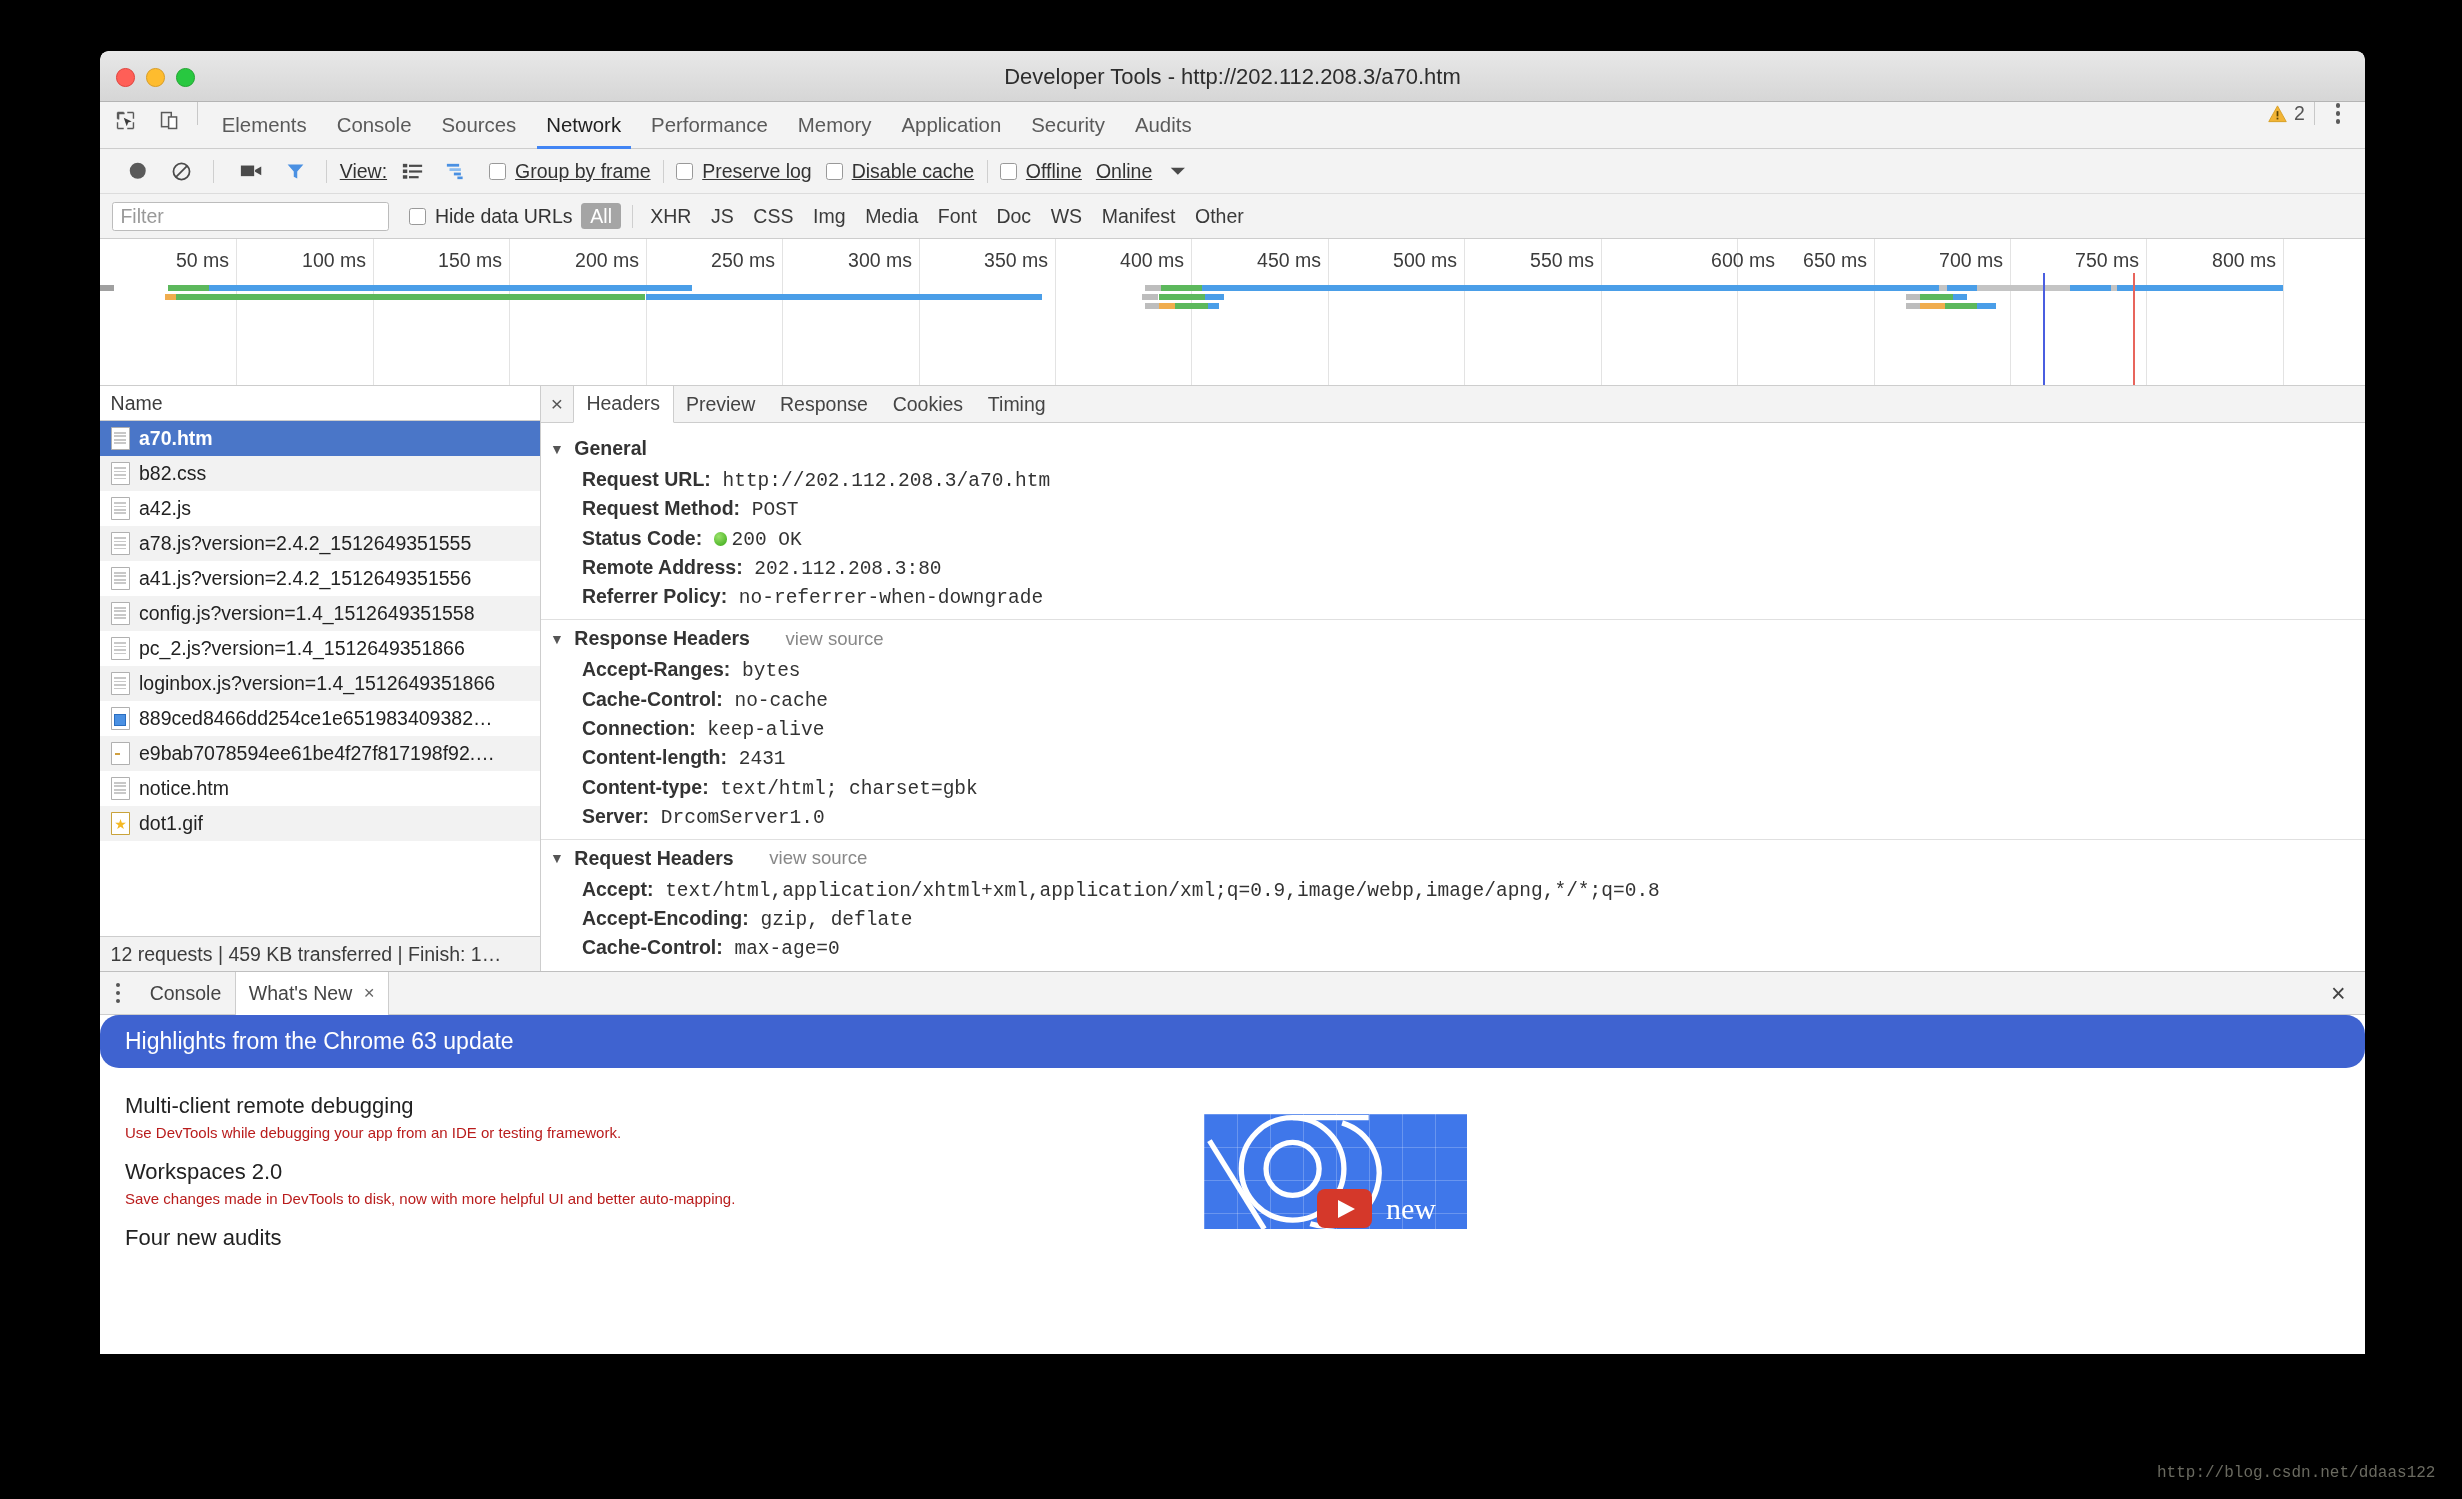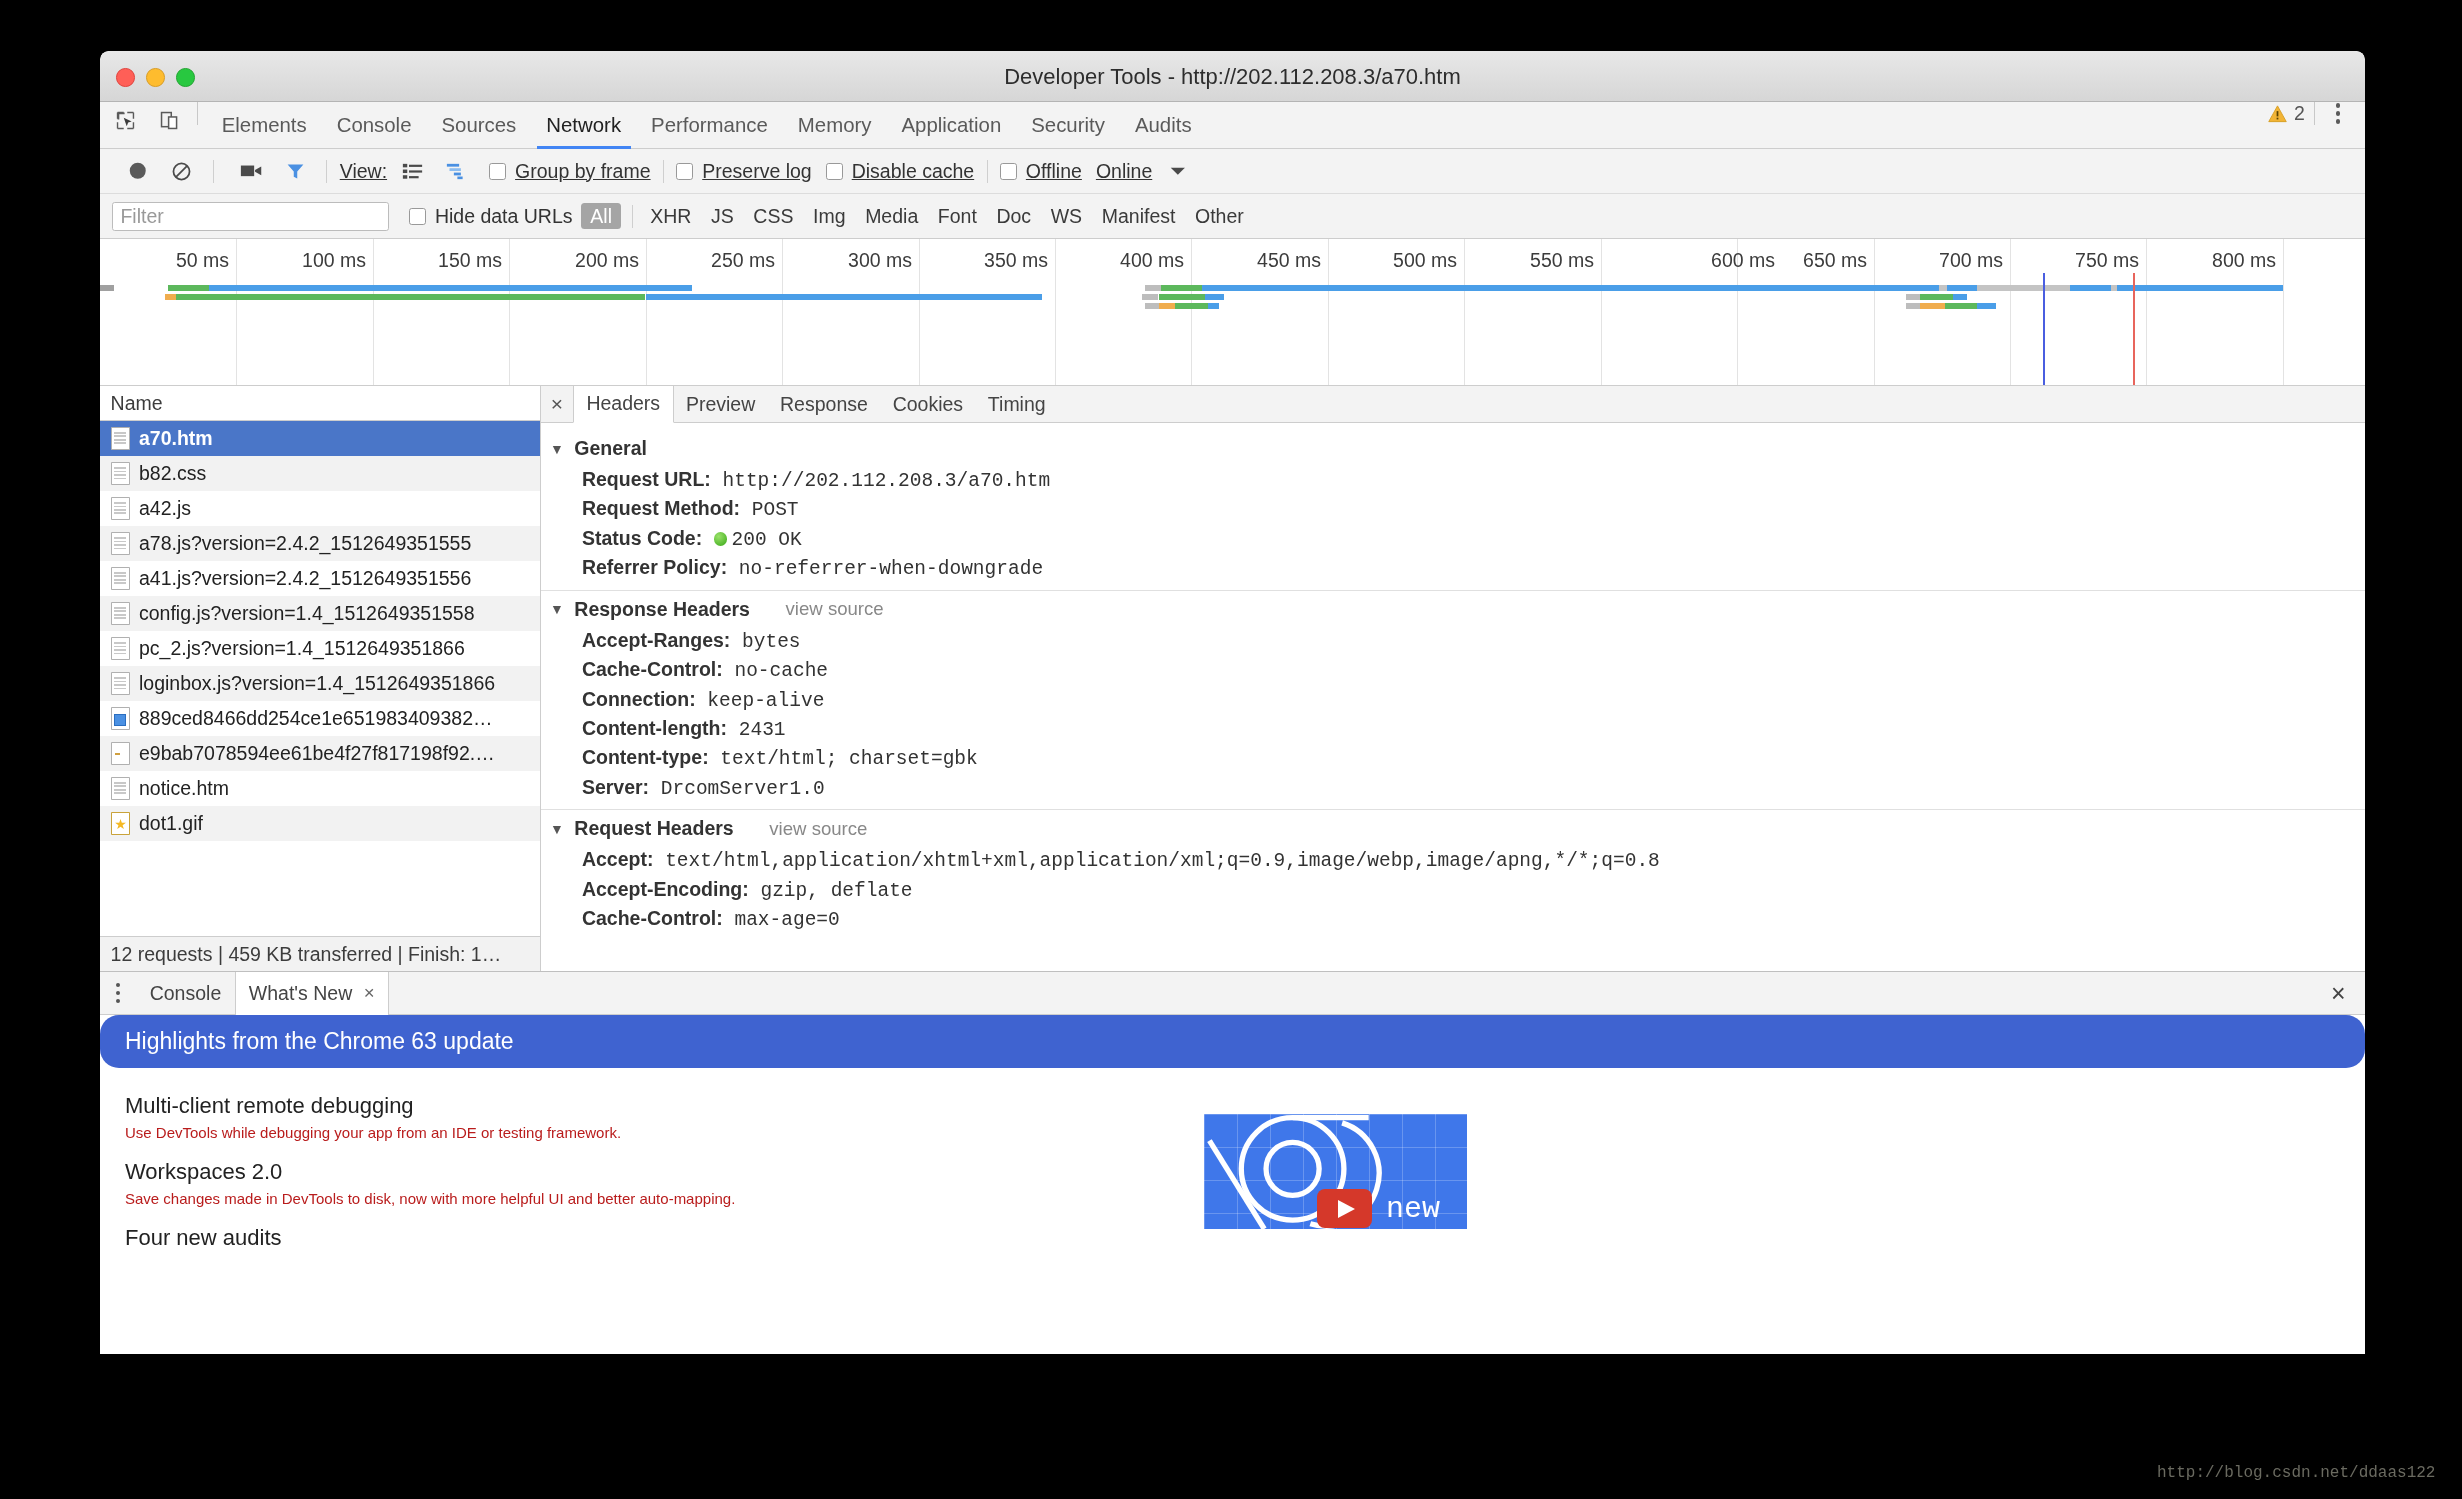--- a/index.html
+++ b/index.html
@@ -225,21 +225,21 @@
   .vid-grid{position:absolute;inset:0;
     background-image:
       linear-gradient(rgba(255,255,255,.22) 0.9px, transparent 0.9px),
       linear-gradient(90deg, rgba(255,255,255,.22) 0.9px, transparent 0.9px);
     background-size:33px 33px;}
   #playbtn{
     position:absolute;left:113px;top:75px;width:55px;height:39px;background:#d5382a;
     border-radius:8px;display:flex;align-items:center;justify-content:center;
   }
   #playbtn::after{content:"";border-left:17px solid #fff;border-top:9.8px solid transparent;border-bottom:9.8px solid transparent;margin-left:3.5px;}
-  #vid-new{position:absolute;left:182px;top:78px;font-size:30px;color:#fff;font-family:Liberation Mono, monospace;text-align:right;}
+  #vid-new{position:absolute;left:182px;top:78px;font-size:30px;color:#fff;font-family:Liberation Serif, serif;text-align:right;}
 
   #watermark{
     position:absolute;left:2157px;top:1464px;font-size:16px;color:#6a6a60;
     font-family:"Liberation Mono", monospace;
   }
 </style>
 </head>
 <body>
 
 <div id="window">
@@ -524,20 +524,21 @@
       </div>
       <div id="headers-body">
           <div class="hsection">
             <div class="hsec-title">
               <span class="caret">▼</span>
               <span>General</span>
             </div>
             <div class="hrow"><span class="hname">Request URL:</span> <span>http://202.112.208.3/a70.htm</span></div>
             <div class="hrow"><span class="hname">Request Method:</span> <span>POST</span></div>
             <div class="hrow"><span class="hname">Status Code:</span> <span class="status-dot"></span><span>200 OK</span></div>
+            <div class="hrow"><span class="hname">Remote Address:</span> <span>202.112.208.3:80</span></div>
             <div class="hrow"><span class="hname">Referrer Policy:</span> <span>no-referrer-when-downgrade</span></div>
           </div>
           <div class="hsep"></div>
           <div class="hsection">
             <div class="hsec-title">
               <span class="caret">▼</span>
               <span>Response Headers</span>
               <span class="viewsrc" style="margin-left: 25px;">view source</span>
             </div>
             <div class="hrow"><span class="hname">Accept-Ranges:</span> <span>bytes</span></div>

